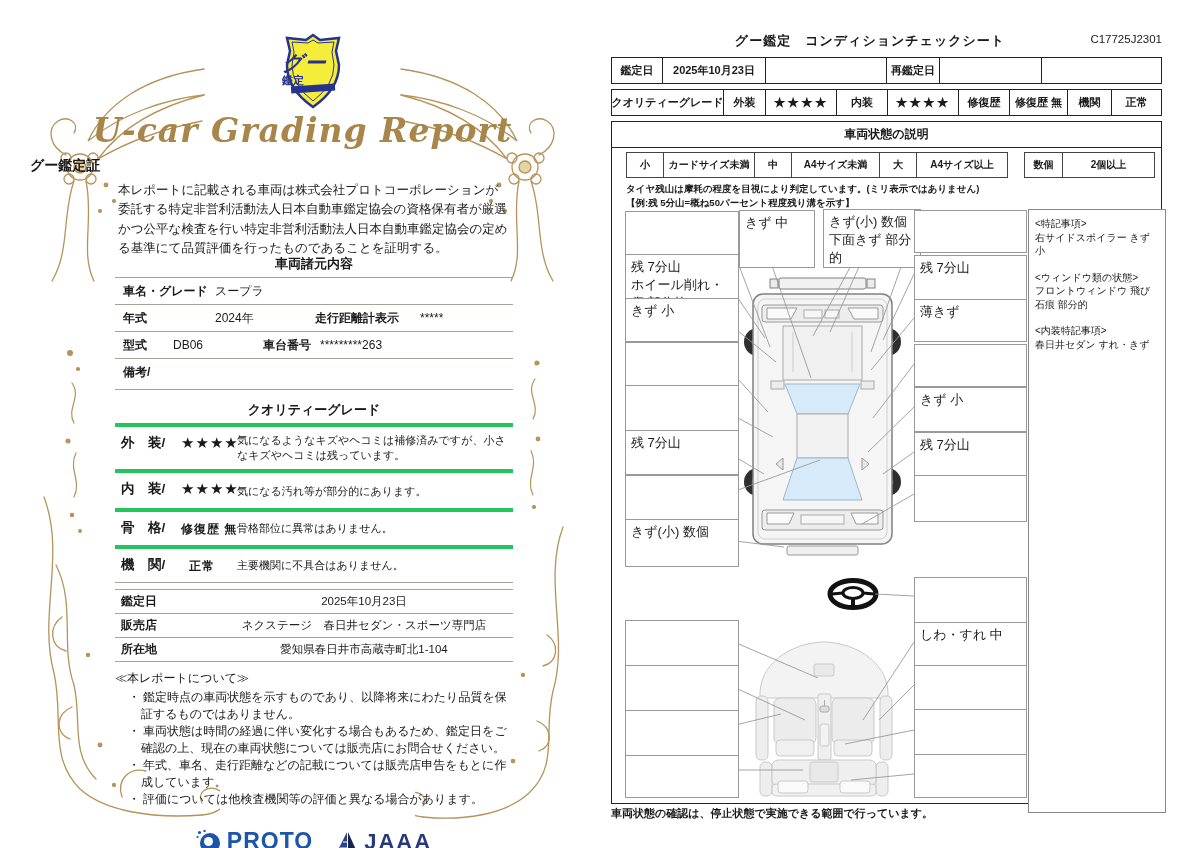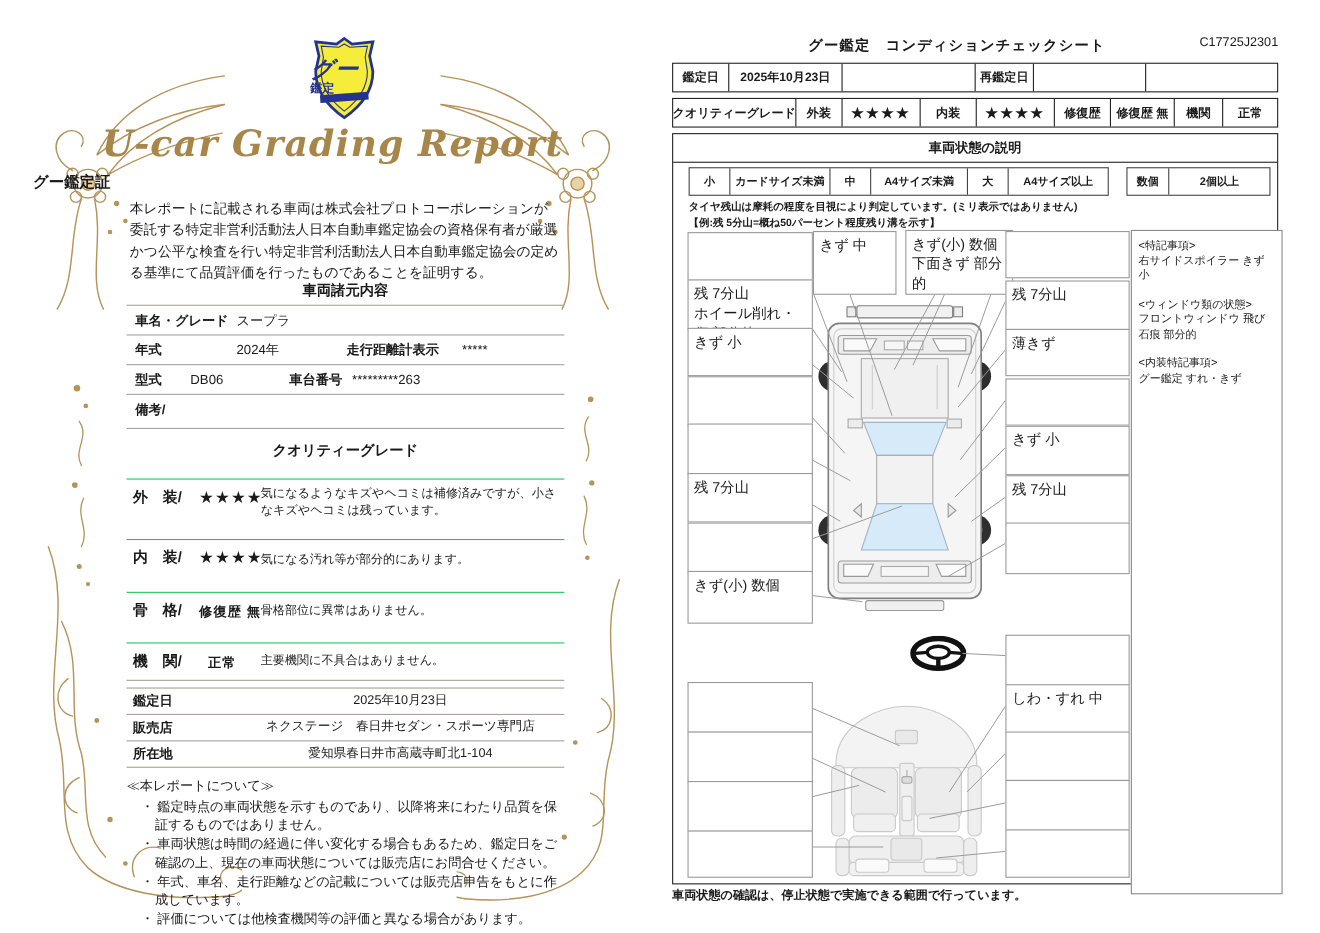--- a/index.html
+++ b/index.html
@@ -20,21 +20,21 @@
   .cert-sub{position:absolute;left:0;top:132px;width:545px;text-align:left;font-size:14px;font-weight:bold;}
   .cert-intro{position:absolute;left:88px;top:156px;width:392px;font-family:"Liberation Serif",serif;
      font-size:12.5px;line-height:1.55;}
   .col{position:absolute;left:85px;top:228px;width:398px;}
   .sec-title{text-align:center;font-size:13px;font-weight:bold;height:24px;line-height:22px;}
   .srow{position:relative;height:26px;border-top:1px solid #a6a29a;font-size:12px;}
   .srow span{position:absolute;top:0;line-height:26px;white-space:nowrap;}
   .srow .lb{font-weight:bold;}
   .srow:last-child{border-bottom:1px solid #a6a29a;}
   .spec .r5{height:30px;}
-  .grow{position:relative;border-top:1px solid #22c55e;margin-top:12px;}
+  .grow{position:relative;border-top:4px solid #22c55e;}
   .grow .lb{position:absolute;left:6px;top:7px;font-size:13.5px;font-weight:bold;white-space:nowrap;}
   .grow .vv{position:absolute;left:66px;top:7px;font-size:15px;letter-spacing:1px;white-space:nowrap;}
   .grow .vv.small{font-size:12px;font-weight:bold;top:9px;}
   .grow .dd{position:absolute;left:122px;top:6px;right:0;font-size:11px;line-height:1.4;}
   .irow{position:relative;height:23px;border-top:1px solid #a6a29a;font-size:12px;}
   .irow .lb{position:absolute;left:6px;line-height:23px;font-weight:bold;}
   .irow .vv{position:absolute;left:100px;right:0;text-align:center;line-height:23px;font-size:11.5px;white-space:nowrap;}
   .irow:last-child{border-bottom:1px solid #a6a29a;}
   .about{margin-top:8px;font-family:"Liberation Serif",serif;font-size:12px;line-height:1.42;}
   .about .ttl{margin-bottom:2px;}
@@ -383,21 +383,21 @@
         <div class="ns">
           <div>&lt;特記事項&gt;</div>
           <div>右サイドスポイラー きず 小</div>
         </div>
         <div class="ns">
           <div>&lt;ウィンドウ類の状態&gt;</div>
           <div>フロントウィンドウ 飛び石痕 部分的</div>
         </div>
         <div class="ns">
           <div>&lt;内装特記事項&gt;</div>
-          <div>グー鑑定 すれ・きず</div>
+          <div>春日井セダン すれ・きず</div>
         </div>
       </div>
 
       <svg class="diagram" style="left:129px;top:150px" width="163" height="290" viewBox="-8 0 163 290">
         <rect x="21" y="7" width="8" height="9" fill="#ececec" stroke="#808080"></rect>
         <rect x="118" y="7" width="8" height="9" fill="#ececec" stroke="#808080"></rect>
         <rect x="30" y="6" width="87" height="11" rx="2" fill="#f1f1f1" stroke="#808080"></rect>
         <circle cx="9" cy="70" r="14" fill="#2e2e2e"></circle>
           <circle cx="9" cy="70" r="6" fill="#dcdcdc" stroke="#555"></circle>
         <circle cx="138" cy="70" r="14" fill="#2e2e2e"></circle>

